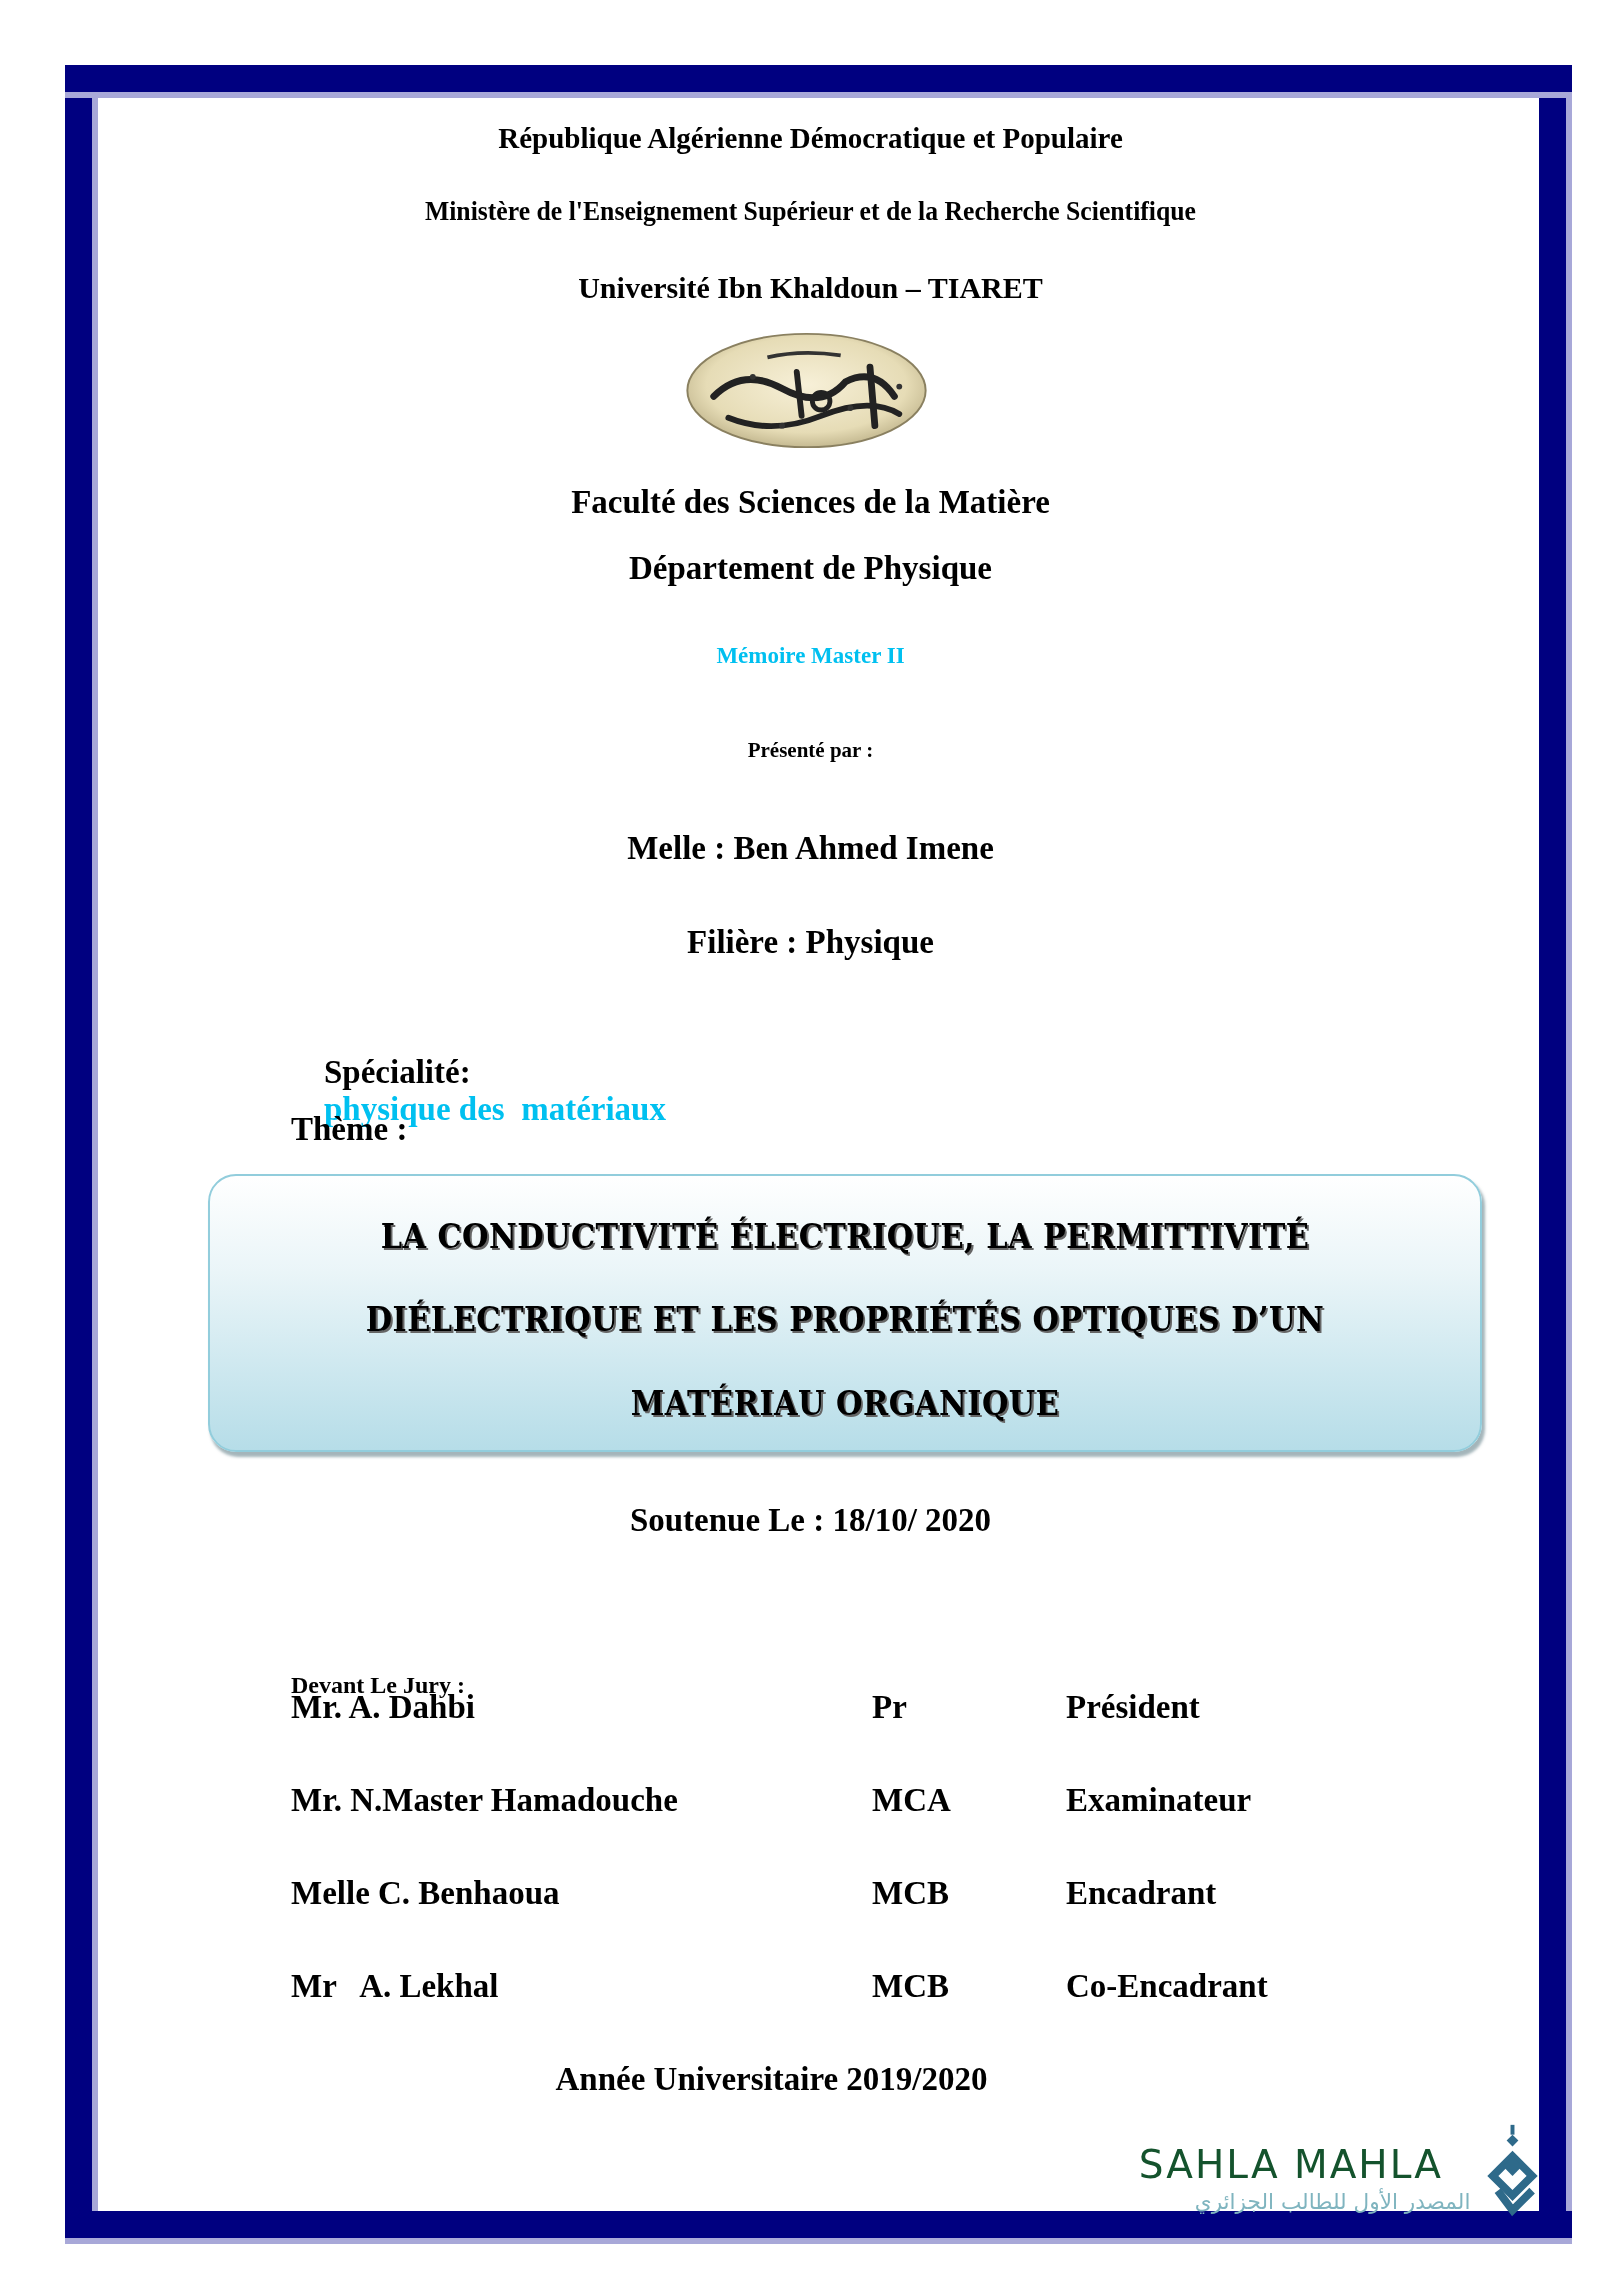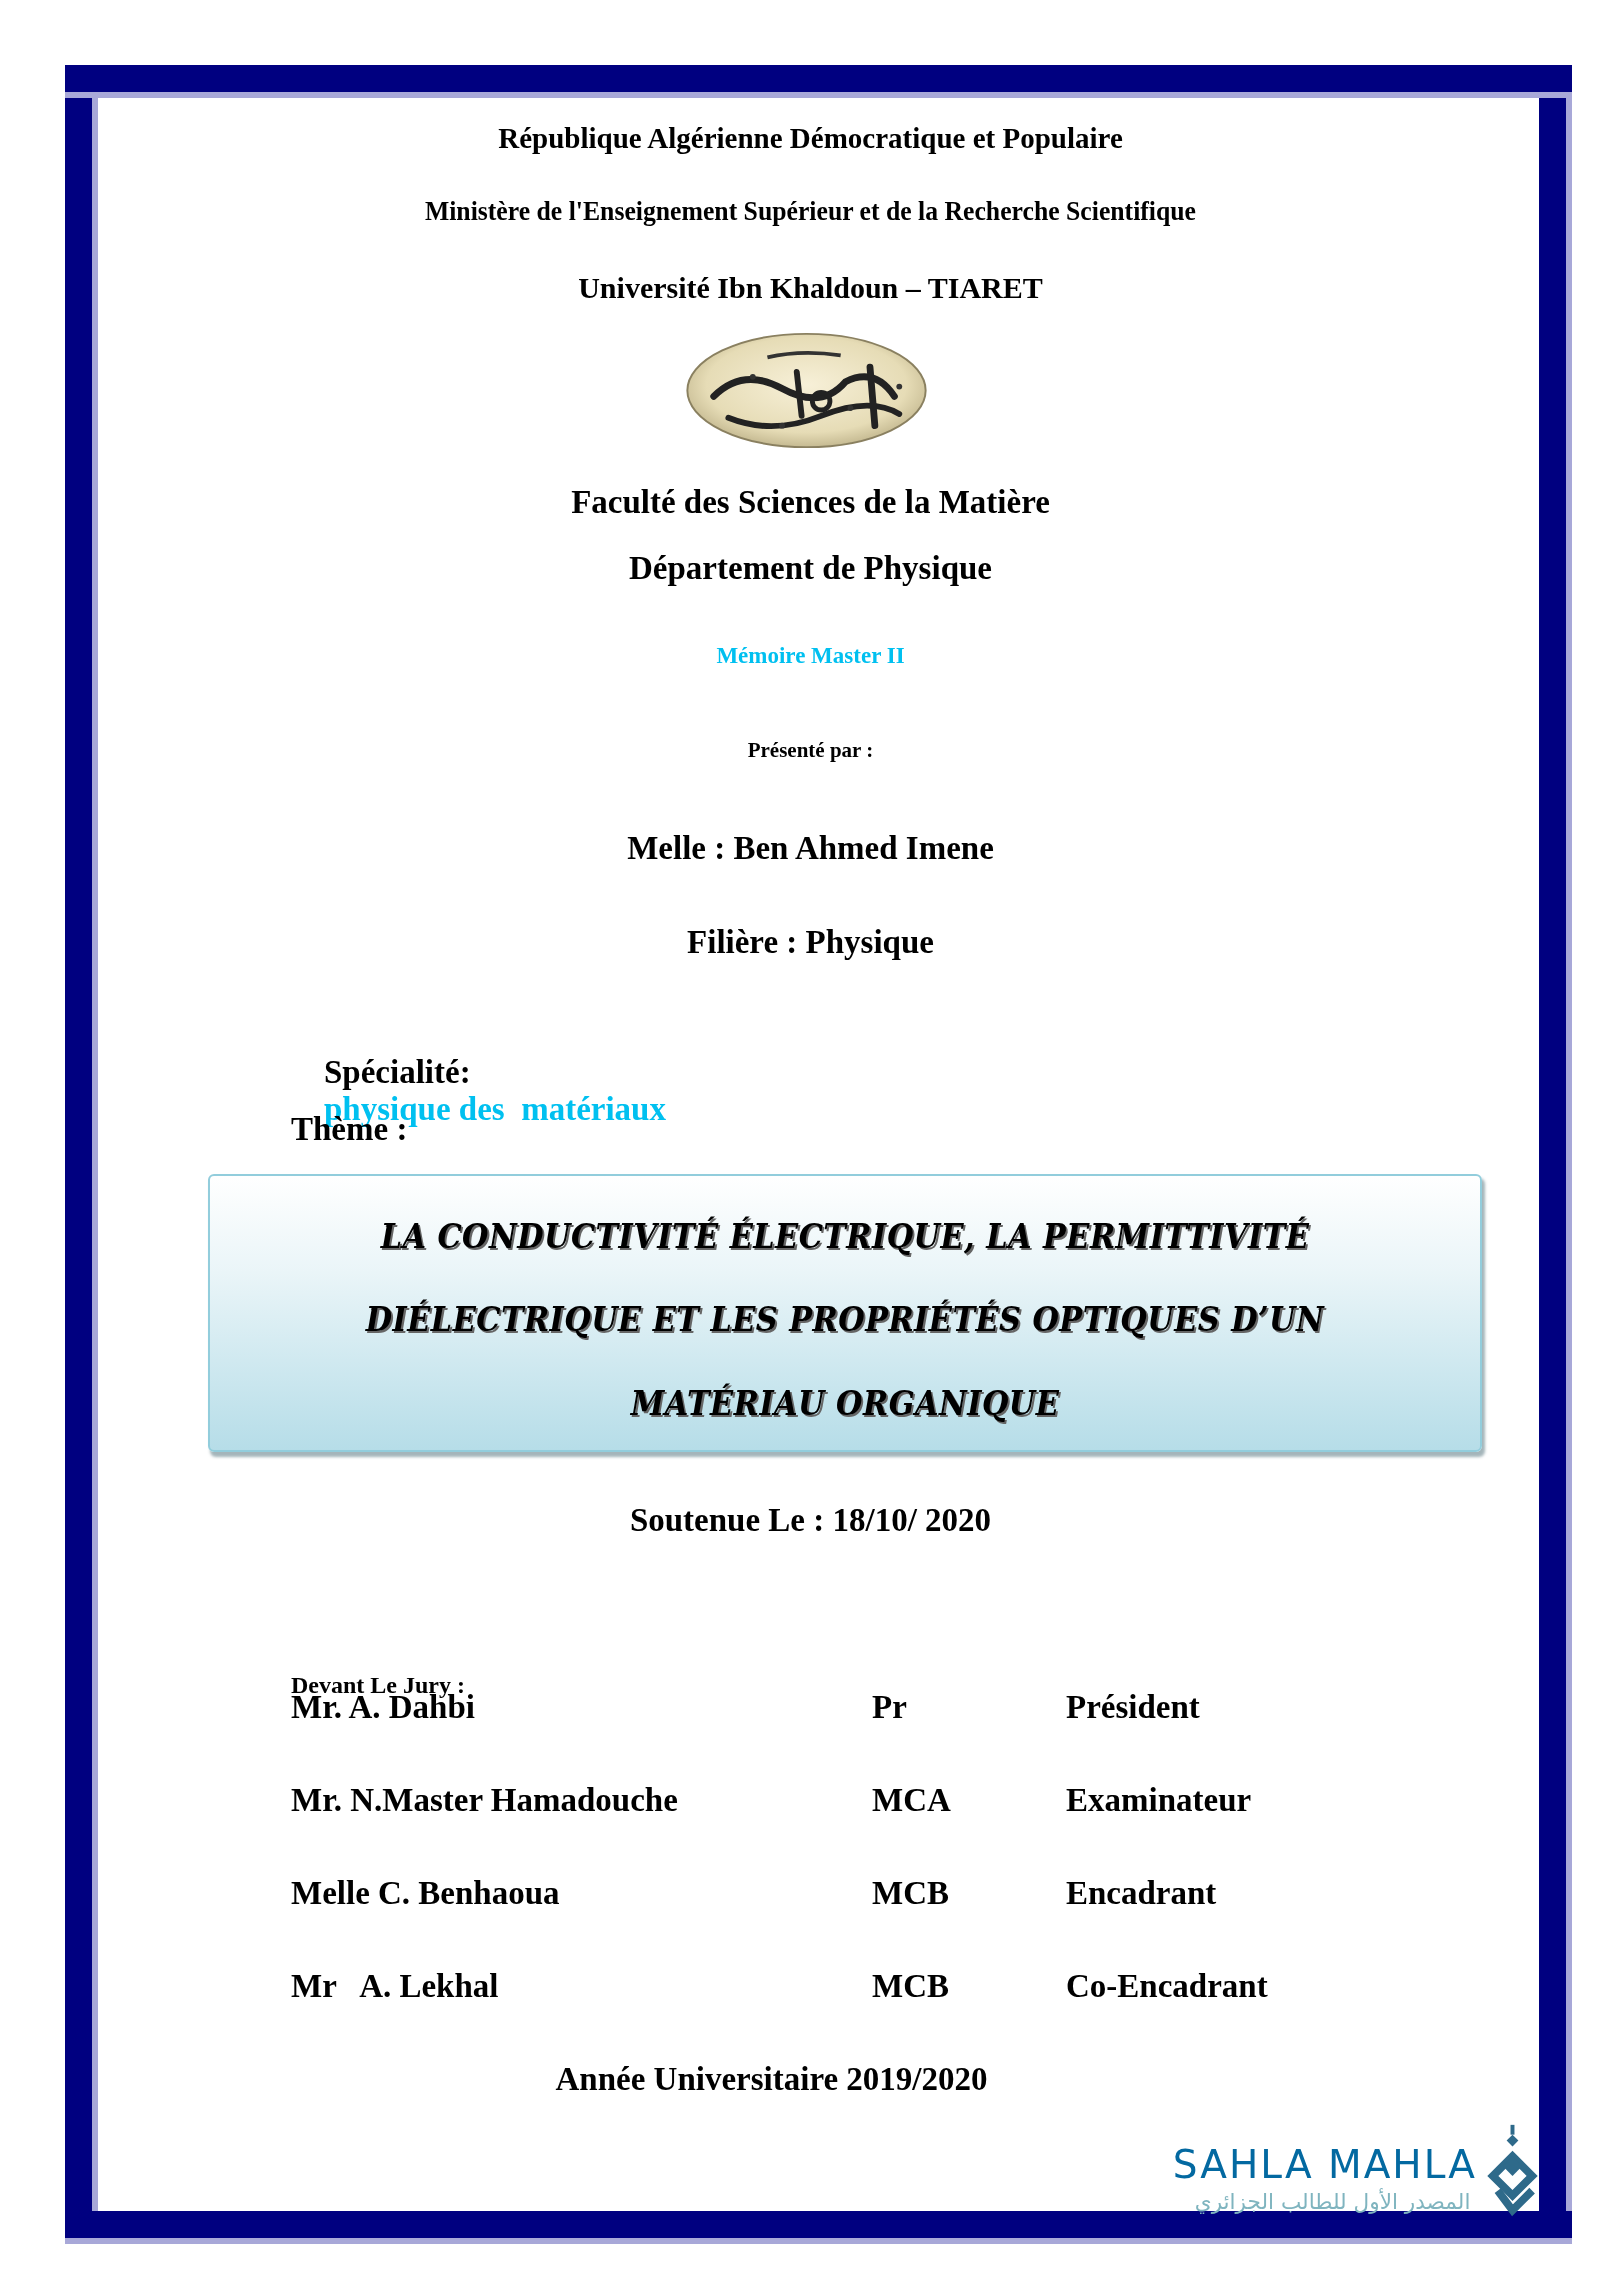--- a/index.html
+++ b/index.html
@@ -44,39 +44,38 @@
 
   .line { position:absolute; left:0; width:1621px; text-align:center;
           font-weight:bold; white-space:pre; }
   .l-left { position:absolute; left:291px; font-weight:bold; white-space:pre; }
   .blue { color:#00c0f0; }
 
   .logo { position:absolute; left:674px; top:328px; width:265px; height:125px; }
 
   .theme-box {
     position:absolute; left:208px; top:1174px; width:1274px; height:278px;
-    border:2.9px solid #92cddc; border-radius:6px;
+    border:2.9px solid #92cddc; border-radius:28px;
     background:linear-gradient(#ffffff 0%, #eaf5f8 35%, #b6dde8 100%);
     box-shadow:2.9px 4.9px 2.9px rgba(90,120,130,0.55);
     box-sizing:border-box;
-    font-style:italic;
   }
   .theme-line { position:absolute; left:0; width:100%; text-align:center;
     font-family:"DejaVu Serif","Liberation Serif",serif; font-weight:bold;
     font-size:33px; letter-spacing:0.5px; text-transform:uppercase;
     transform:scaleX(0.92); color:#000;
     text-shadow:2px 2px 0 #666; white-space:pre; }
 
   .jury-name  { position:absolute; left:291px; font-weight:bold; font-size:33px; white-space:pre; }
   .jury-grade { position:absolute; left:872px; font-weight:bold; font-size:33px; white-space:pre; }
   .jury-role  { position:absolute; left:1066px; font-weight:bold; font-size:33px; white-space:pre; }
 
   .watermark { position:absolute; left:1127px; top:2142px; }
   .wm-text { position:absolute; left:11.8px; top:0; font-family:"DejaVu Sans","Liberation Sans",sans-serif;
-             font-size:39px; color:#0369a1; letter-spacing:2px; white-space:pre;margin-left:34px; }
+             font-size:39px; color:#14532d; letter-spacing:2px; white-space:pre; }
   .wm-arabic { position:absolute; left:19.6px; top:47px; font-family:"DejaVu Sans",sans-serif;
                font-size:21.6px; color:#7fb4bf; white-space:pre; direction:rtl; width:372px; text-align:center; }
   .wm-emblem { position:absolute; left:1478px; top:2117px; }
 </style>
 </head>
 <body>
 
 <div class="page">
 
   <div class="border-strip border-top tile-h"></div>

